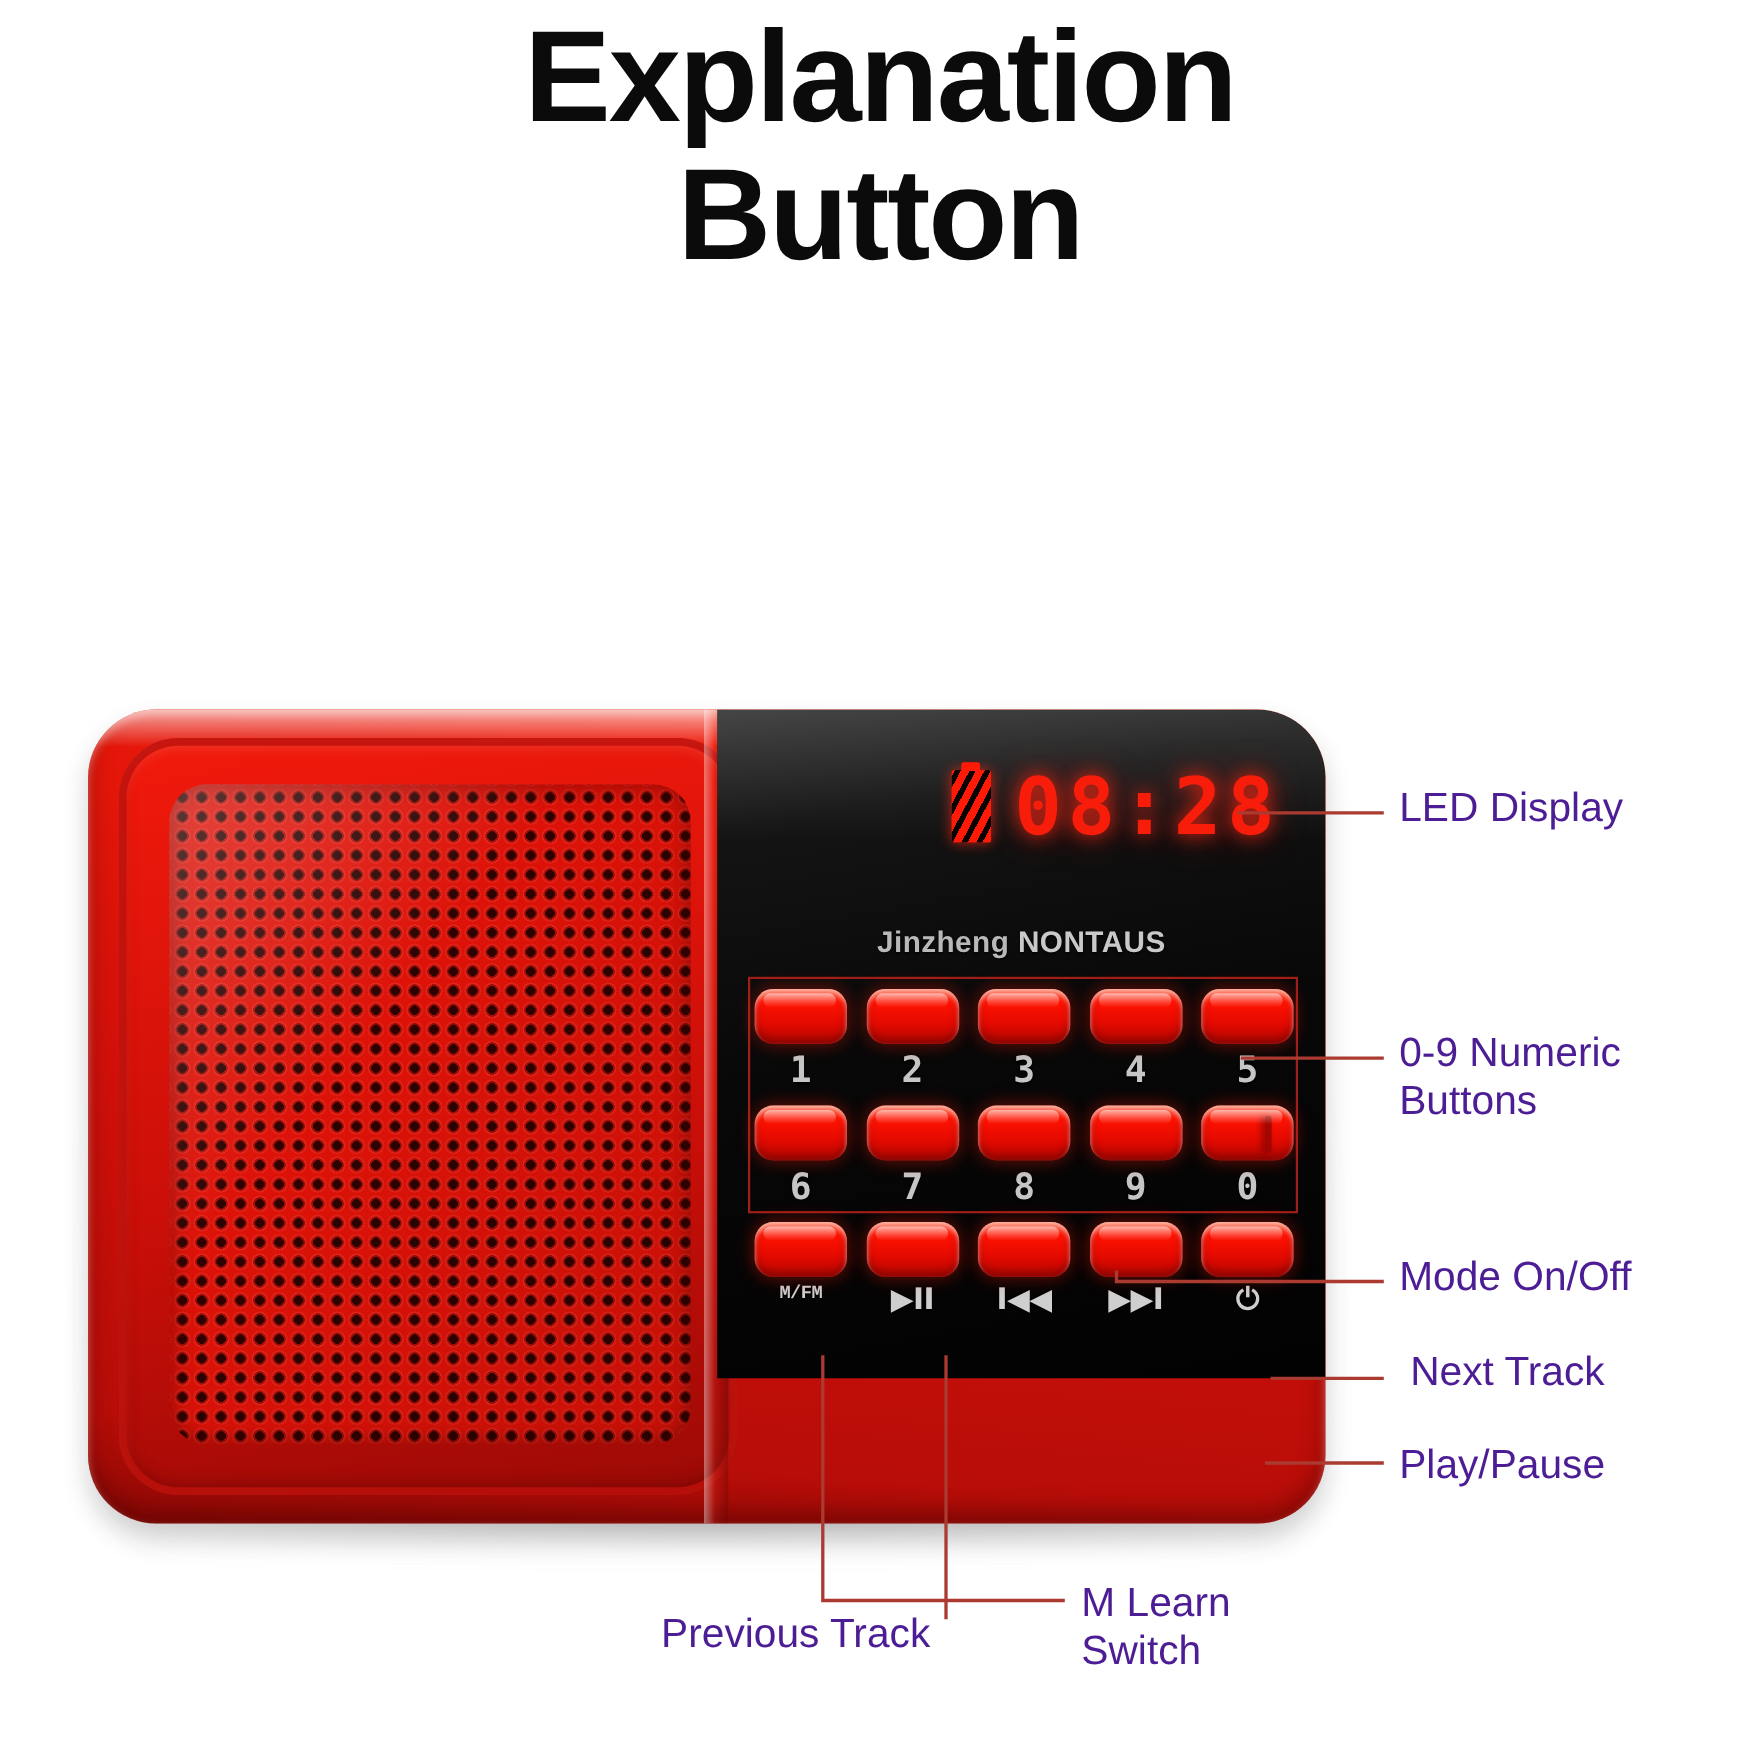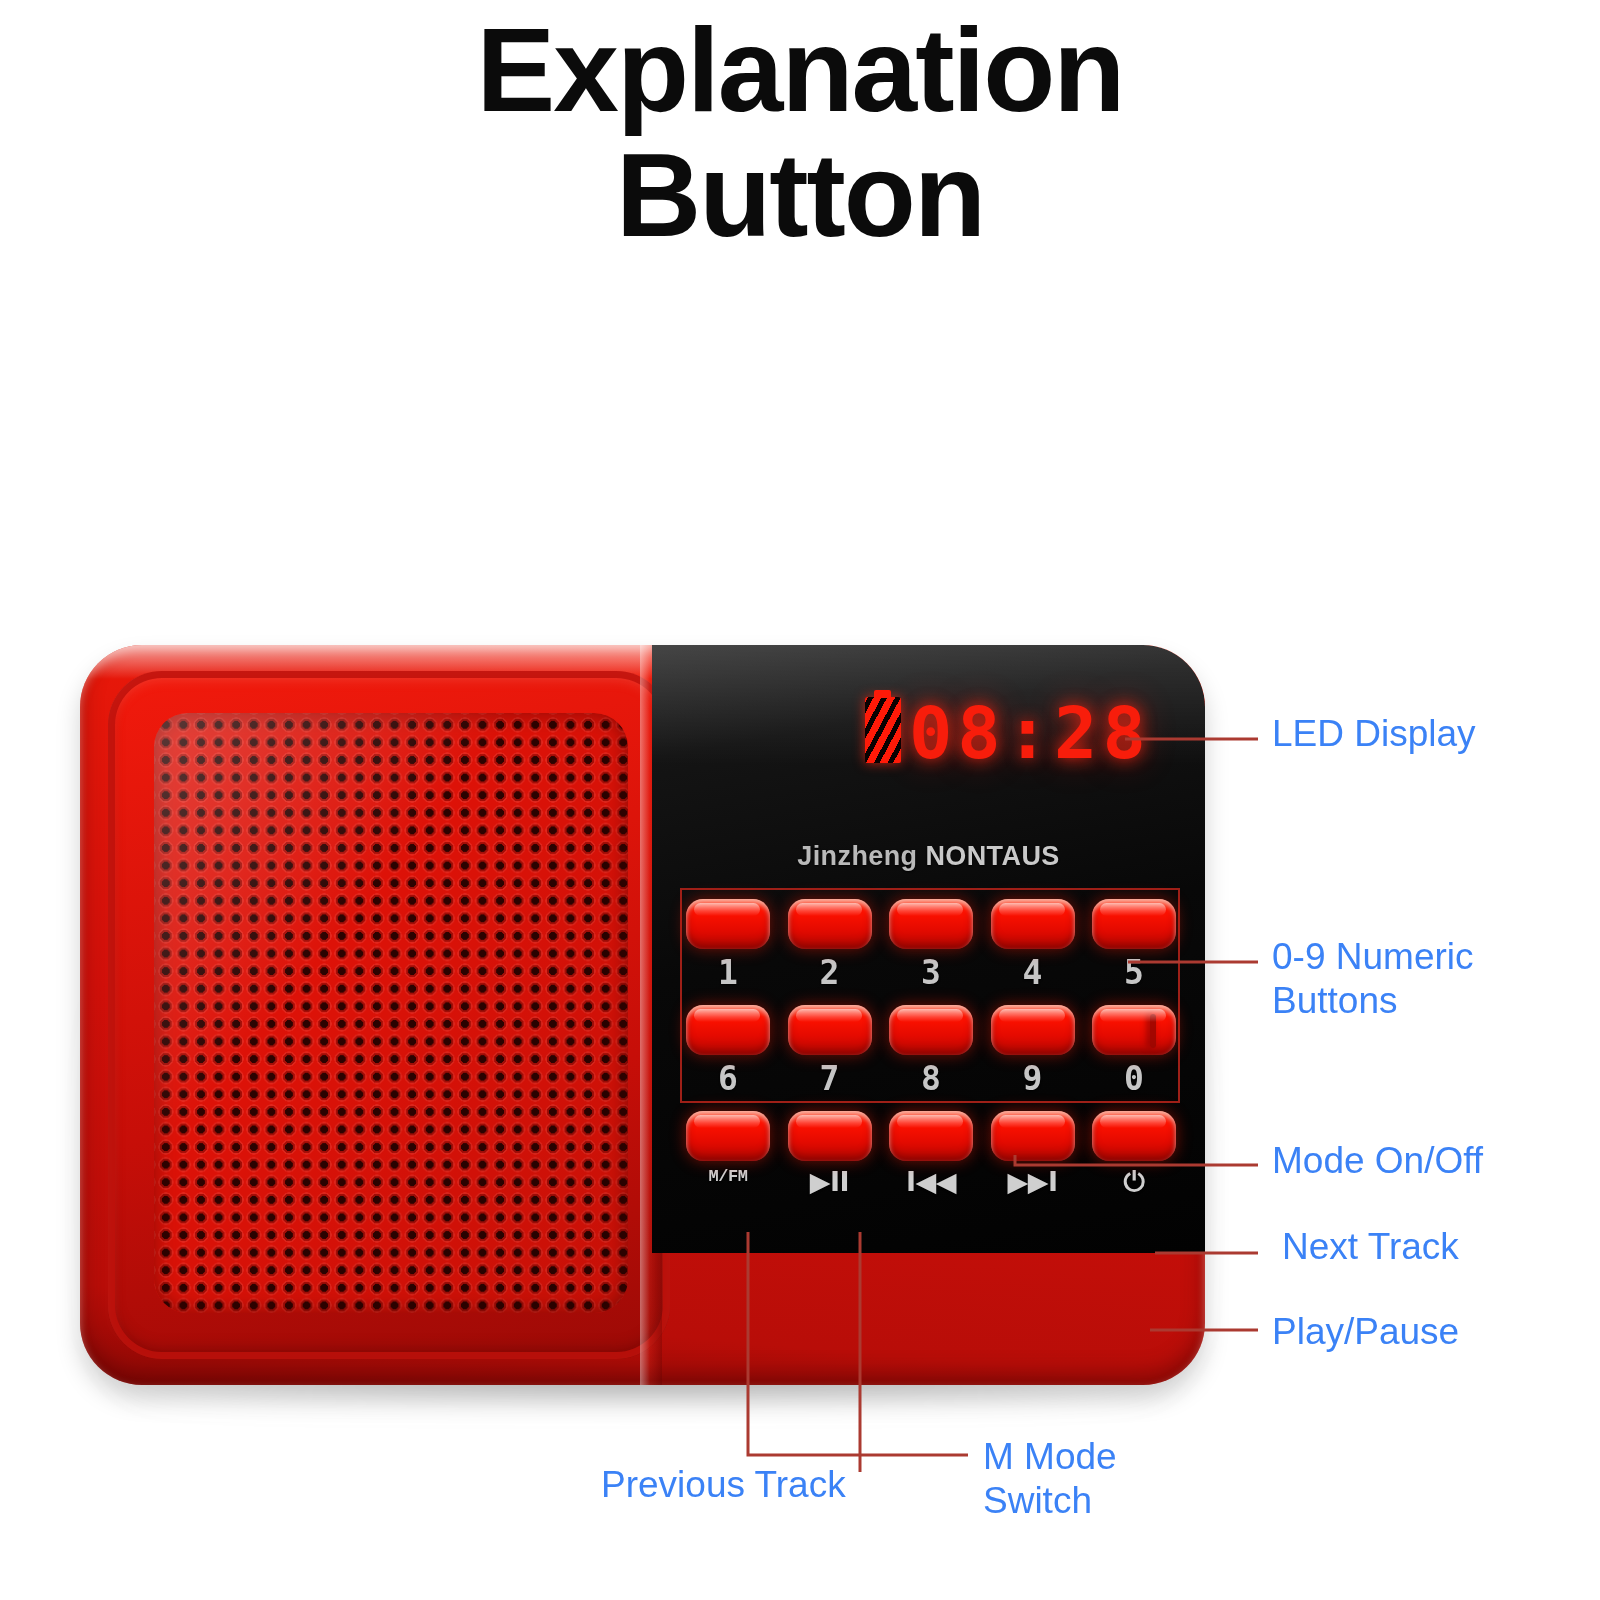--- a/index.html
+++ b/index.html
@@ -113,21 +113,21 @@
   #panel-gloss {
     position:absolute; left:0; top:0; width:100%; height:120px;
     background:linear-gradient(180deg, rgba(255,255,255,.13), rgba(255,255,255,0));
     pointer-events:none;
   }
 
   
   #led-display {
     position:absolute;
     left:178px; top:52px;
-    display:flex; gap:8px;padding-left:35px;
+    display:flex; align-items:center; gap:21px;padding-left:35px;
   }
   #battery-icon {
     width:36px; height:66px;
     background:
       repeating-linear-gradient(-62deg, #ff1a08 0 7px, #0a0101 7px 12px);
     background-color:#ff1a08;
     border-radius:3px 3px 2px 2px;
     position:relative;
     box-shadow:0 0 12px rgba(255,40,20,.75);
   }
@@ -229,21 +229,21 @@
     color:#cfcfcf;
   }
   .key-label.glyph {
     font-family:"DejaVu Sans", sans-serif;
     font-size:27px;
   }
 
   
   .callout {
     position:absolute;
-    color:#3b82f6;
+    color:#4c1d95;
     font-size:37px;
     line-height:1.18;
     white-space:pre-line;
   }
   #lbl-led        { left:1272px; top:712px; }
   #lbl-numeric    { left:1272px; top:935px; }
   #lbl-power      { left:1272px; top:1139px; }
   #lbl-next       { left:1272px; top:1225px;margin-left:10px; }
   #lbl-playpause  { left:1272px; top:1310px; }
   #lbl-prev       { left:556px;  top:1463px;margin-left:45px; }
@@ -384,14 +384,14 @@
   </g>
 </svg>
 
 <div class="callout" id="lbl-led">LED Display</div>
 <div class="callout" id="lbl-numeric">0-9 Numeric
 Buttons</div>
 <div class="callout" id="lbl-power">Mode On/Off</div>
 <div class="callout" id="lbl-next">Next Track</div>
 <div class="callout" id="lbl-playpause">Play/Pause</div>
 <div class="callout" id="lbl-prev">Previous Track</div>
-<div class="callout" id="lbl-mmode">M Mode
+<div class="callout" id="lbl-mmode">M Learn
 Switch</div>
 
 </body></html>

